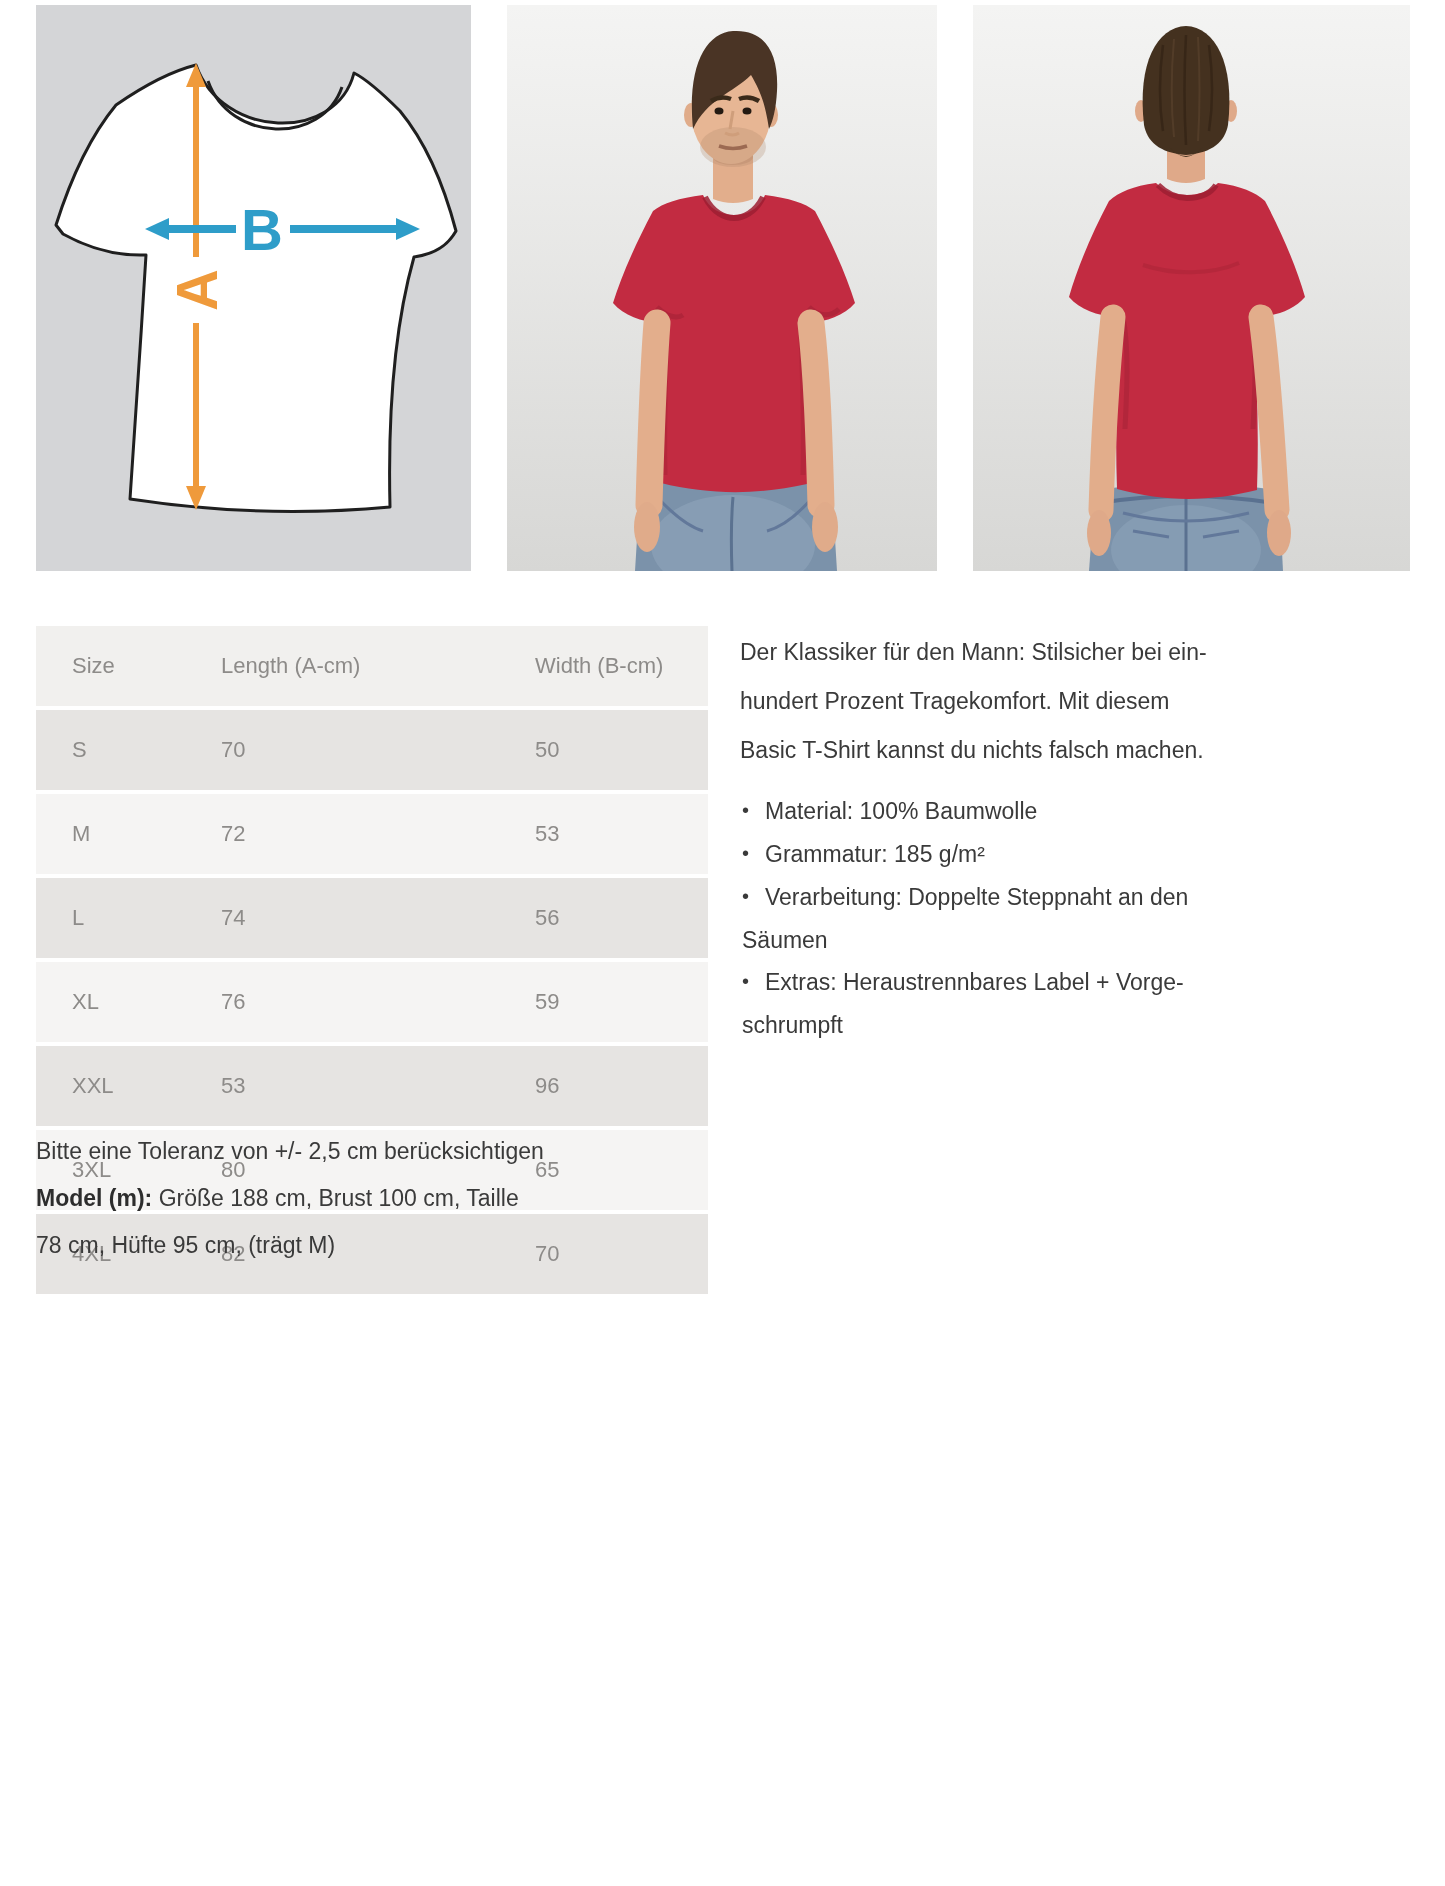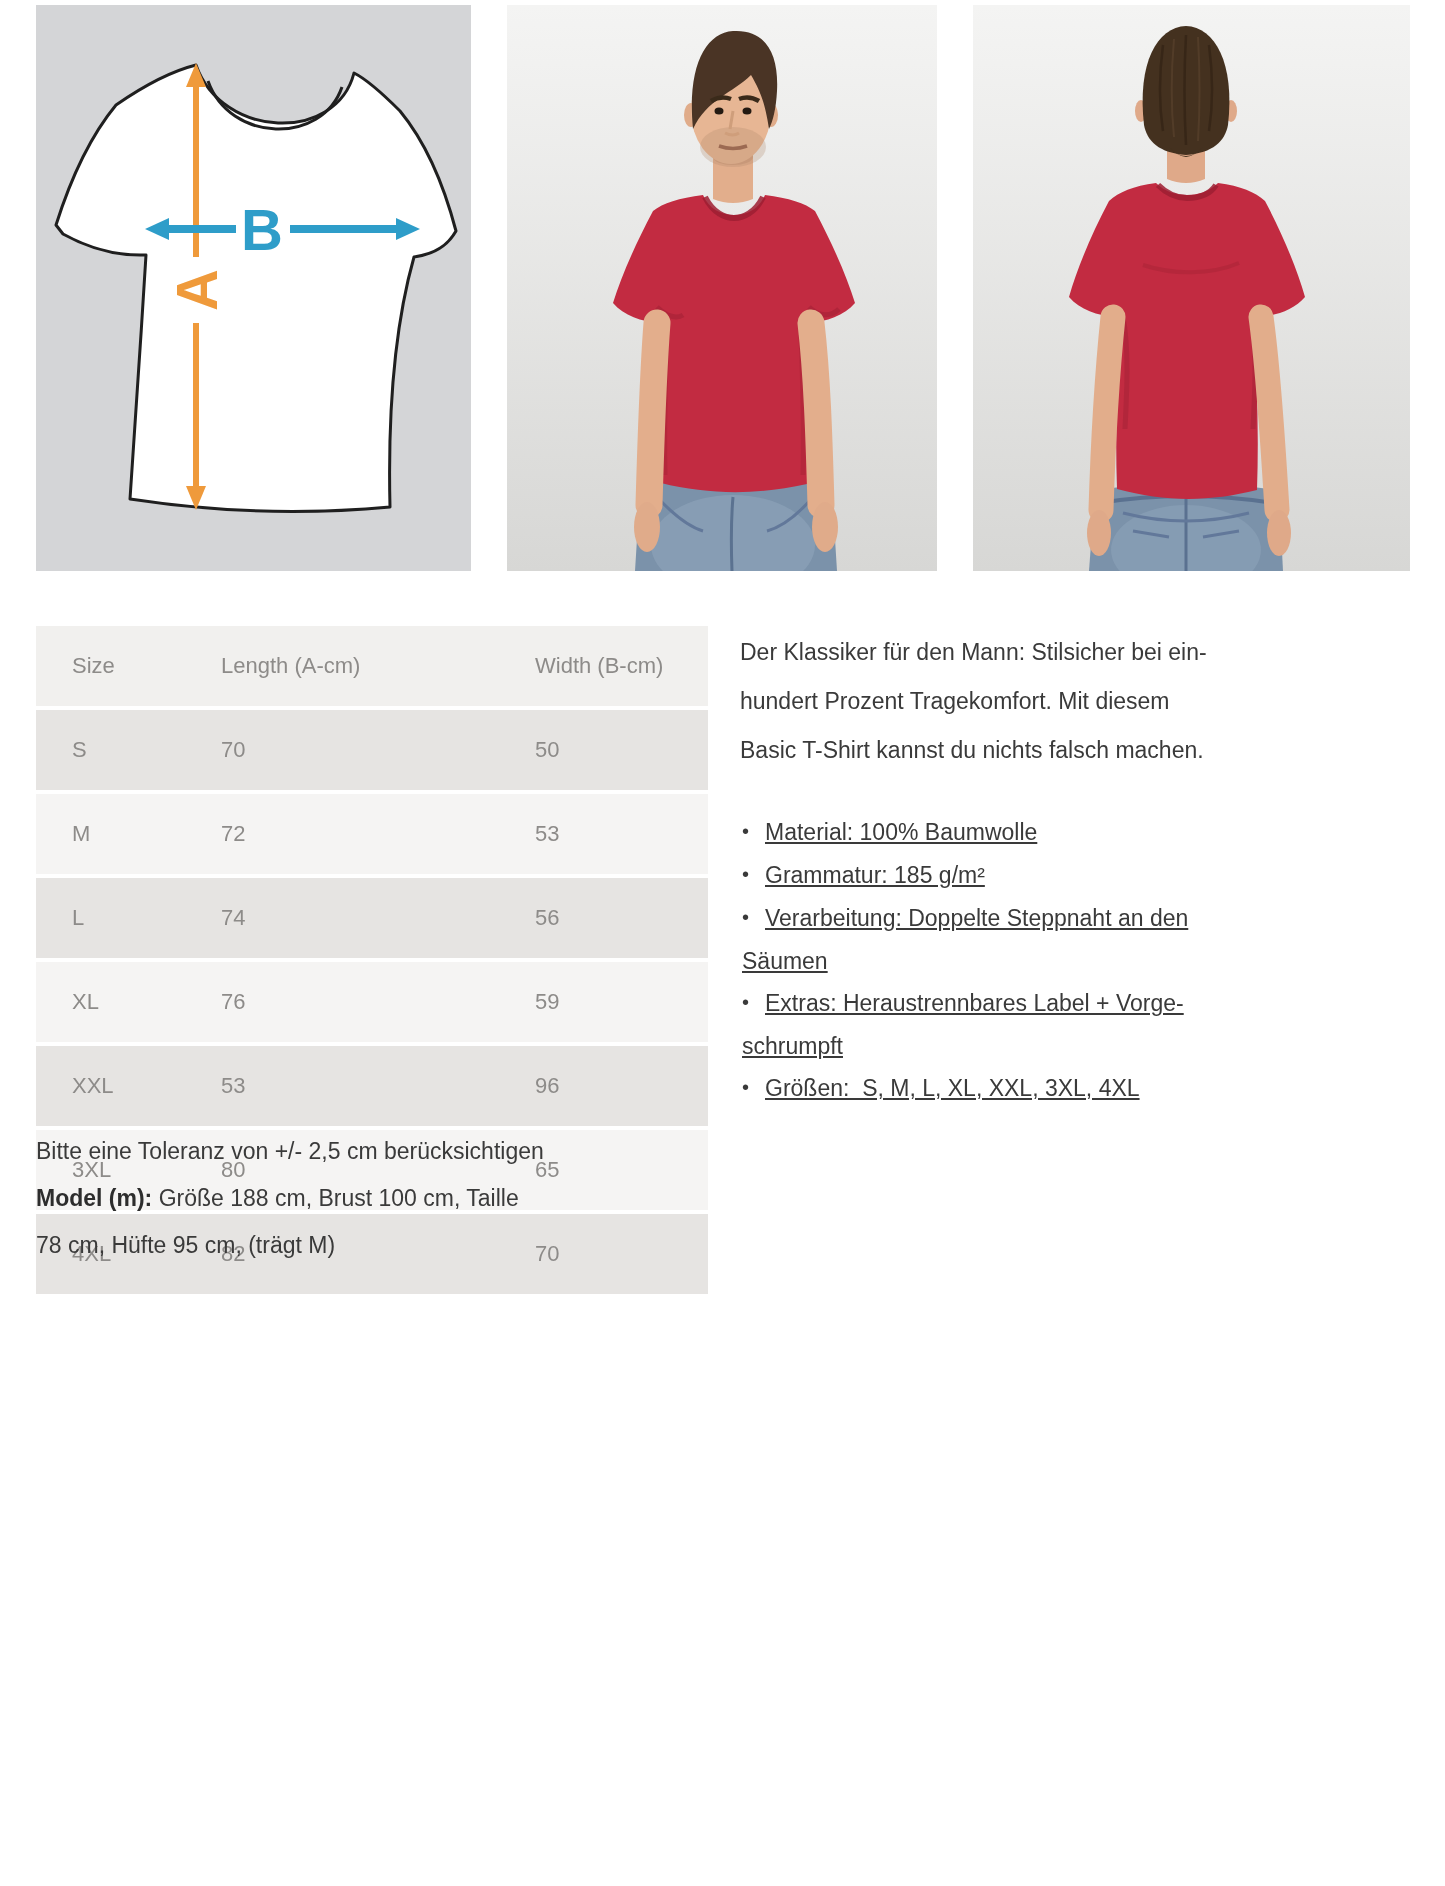--- a/index.html
+++ b/index.html
@@ -24,21 +24,21 @@
   table.size-table thead tr{background:var(--header-bg);}
   table.size-table tbody tr:nth-child(odd){background:var(--row-dark);}
   table.size-table tbody tr:nth-child(even){background:var(--row-light);}
   
   .notes{position:absolute;left:36px;top:1128px;width:620px;font-size:23px;line-height:47px;color:var(--body-text);}
   .notes .pre{white-space:pre-line;}
   .notes b{color:#2d2d2d;margin-top:18px;}
   
   .desc{position:absolute;left:740px;top:628px;width:640px;color:var(--body-text);font-size:23px;}
   .desc-intro{line-height:49px;white-space:pre-line;}
-  ul.desc-bullets{list-style:none;margin:36px 0 0 2px;padding:0;text-decoration:underline;}
+  ul.desc-bullets{list-style:none;margin:15px 0 0 2px;padding:0;}
   ul.desc-bullets li{line-height:42px;white-space:pre-line;}
   ul.desc-bullets li::before{content:"\2022";display:inline-block;width:10px;margin-right:13px;
     font-size:20px;position:relative;top:-2px;color:var(--body-text);}
 </style>
 </head>
 <body>
 
 <div class="page">
 
   <div class="panels">
@@ -255,17 +255,16 @@
     <div class="desc-intro">Der Klassiker für den Mann: Stilsicher bei ein-
 hundert Prozent Tragekomfort. Mit diesem
 Basic T-Shirt kannst du nichts falsch machen.</div>
     <ul class="desc-bullets">
         <li>Material: 100% Baumwolle</li>
         <li>Grammatur: 185 g/m²</li>
         <li>Verarbeitung: Doppelte Steppnaht an den
 Säumen</li>
         <li>Extras: Heraustrennbares Label + Vorge-
 schrumpft</li>
-        <li>Größen:&nbsp; S, M, L, XL, XXL, 3XL, 4XL</li>
       </ul>
   </div>
 
 </div>
 
 </body></html>

